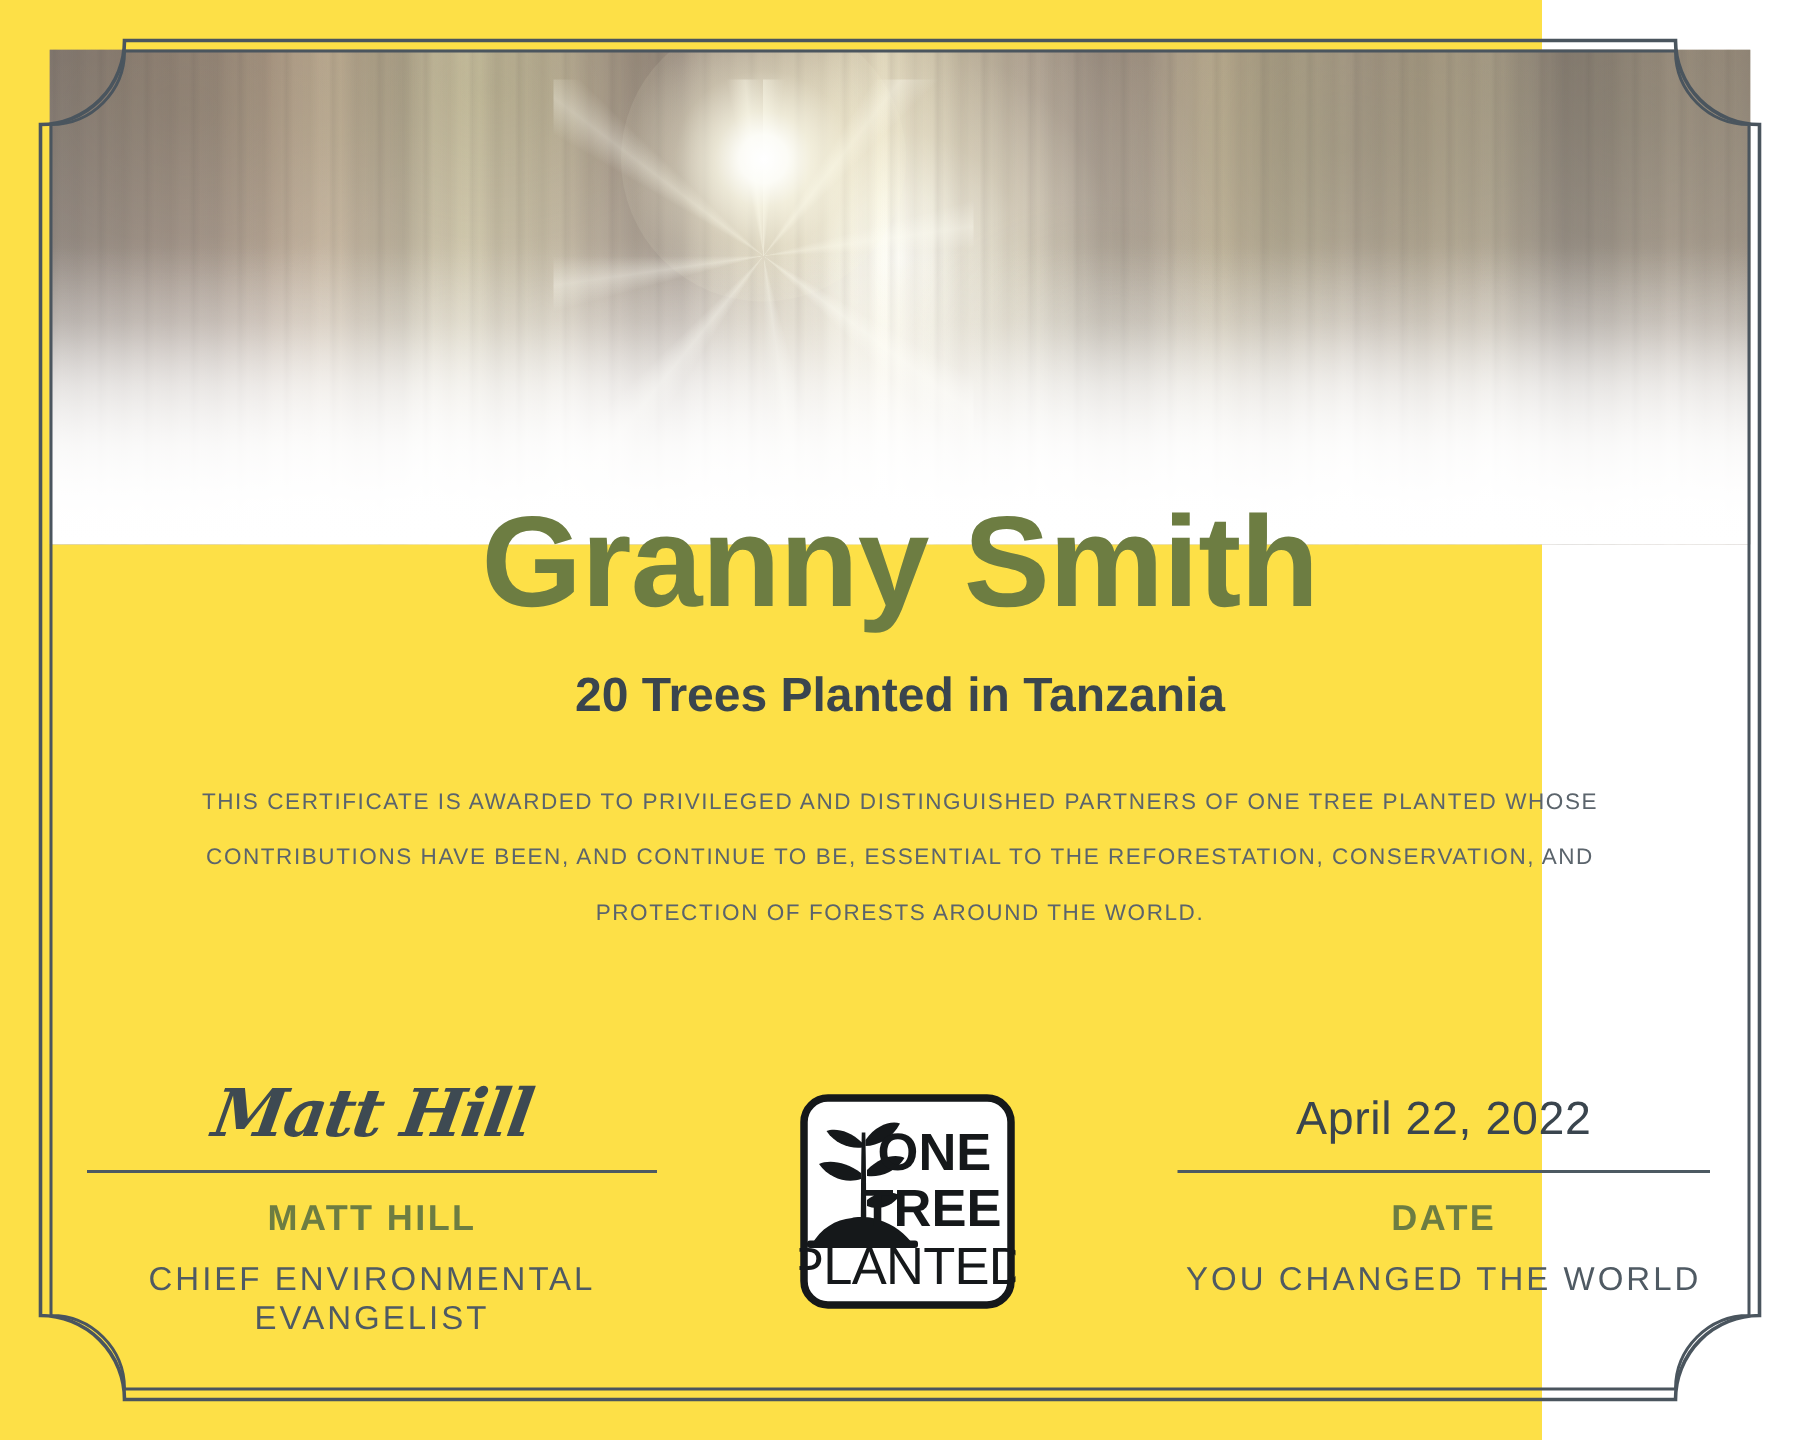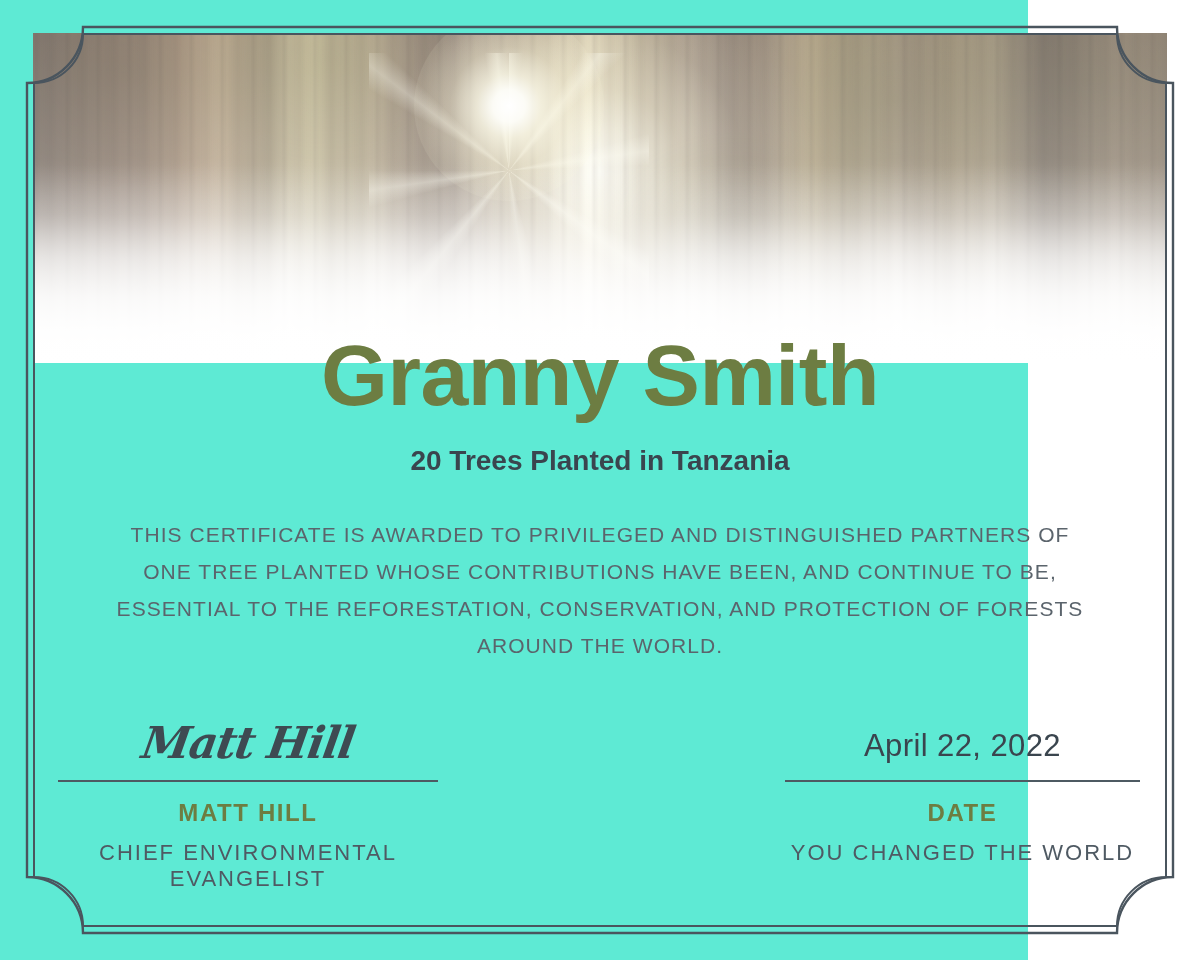--- a/index.html
+++ b/index.html
@@ -13,21 +13,21 @@
     height: 960px;
     font-family: "Liberation Sans", sans-serif;
     overflow: hidden;
   }
 
   
   .certificate {
     position: relative;
     width: 1028px;
     height: 960px;
-    background: #5eead4;
+    background: #fde047;
     box-sizing: border-box;
   }
 
   
   .frame-svg {
     position: absolute;
     left: 0;
     top: 0;
     width: 1200px;
     height: 960px;
@@ -200,33 +200,33 @@
     letter-spacing: -0.5px;
     color: #6d7d42;
   }
 
   .award-line {
     position: absolute;
     left: 0;
     top: 447px;
     width: 1200px;
     text-align: center;
-    font-size: 28px;
+    font-size: 32px;
     line-height: 1;
     font-weight: 700;
     color: #3a454e;
   }
 
   .body-copy {
     position: absolute;
     left: 110px;
     top: 516px;
     width: 980px;
     text-align: center;
-    font-size: 21px;
+    font-size: 15px;
     line-height: 37px;
     font-weight: 400;
     letter-spacing: 1.05px;
     color: #5b646c;
     text-transform: uppercase;
   }
 
   
   .footer {
     position: absolute;
@@ -362,15 +362,43 @@
       </div>
 
       <div class="col col-right">
         <div class="date-value">April 22, 2022</div>
         <div class="rule"></div>
         <div class="role-name">DATE</div>
         <div class="role-sub">YOU CHANGED THE WORLD</div>
       </div>
     </div>
 
+    <div class="logo-wrap">
+      <svg viewBox="0 0 144 158" width="144" height="158">
+
+        <rect x="3" y="10" width="138" height="138" rx="16" ry="16" fill="#ffffff" stroke="#15181a" stroke-width="5"></rect>
+
+        <g fill="#15181a">
+
+          <path d="M41.5,33 C41.0,55 41.0,78 40.8,100 L44.6,100 C44.4,78 44.4,55 43.9,33 Z"></path>
+
+          <path d="M42,40 C33,31 23,30 18,32 C24,41 34,44 42,43 Z"></path>
+
+          <path d="M44,38 C51,28 61,25 67,27 C62,37 52,42 44,42 Z"></path>
+
+          <path d="M41,60 C31,52 19,51 13,54 C20,64 32,67 41,64 Z"></path>
+
+          <path d="M45,58 C54,49 64,47 70,50 C64,60 53,63 45,62 Z"></path>
+
+          <path d="M45,78 C53,72 62,72 67,75 C61,83 52,85 45,82 Z"></path>
+
+          <path d="M8,108 C14,97 24,91 35,90 C37,89 48,89 52,91 C63,94 71,101 76,108 Z"></path>
+          <rect x="5" y="105" width="74" height="5" rx="2"></rect>
+        </g>
+
+        <text x="90" y="58" text-anchor="middle" font-family="'Liberation Sans', sans-serif" font-size="35" font-weight="700" fill="#15181a" letter-spacing="0">ONE</text>
+        <text x="88" y="95" text-anchor="middle" font-family="'Liberation Sans', sans-serif" font-size="35" font-weight="700" fill="#15181a" letter-spacing="0">TREE</text>
+        <text x="72" y="134" text-anchor="middle" font-family="'Liberation Sans', sans-serif" font-size="35" font-weight="400" fill="#15181a" letter-spacing="-0.5">PLANTED</text>
+      </svg>
+    </div>
 
   </div>
 </div>
 
 </body></html>

